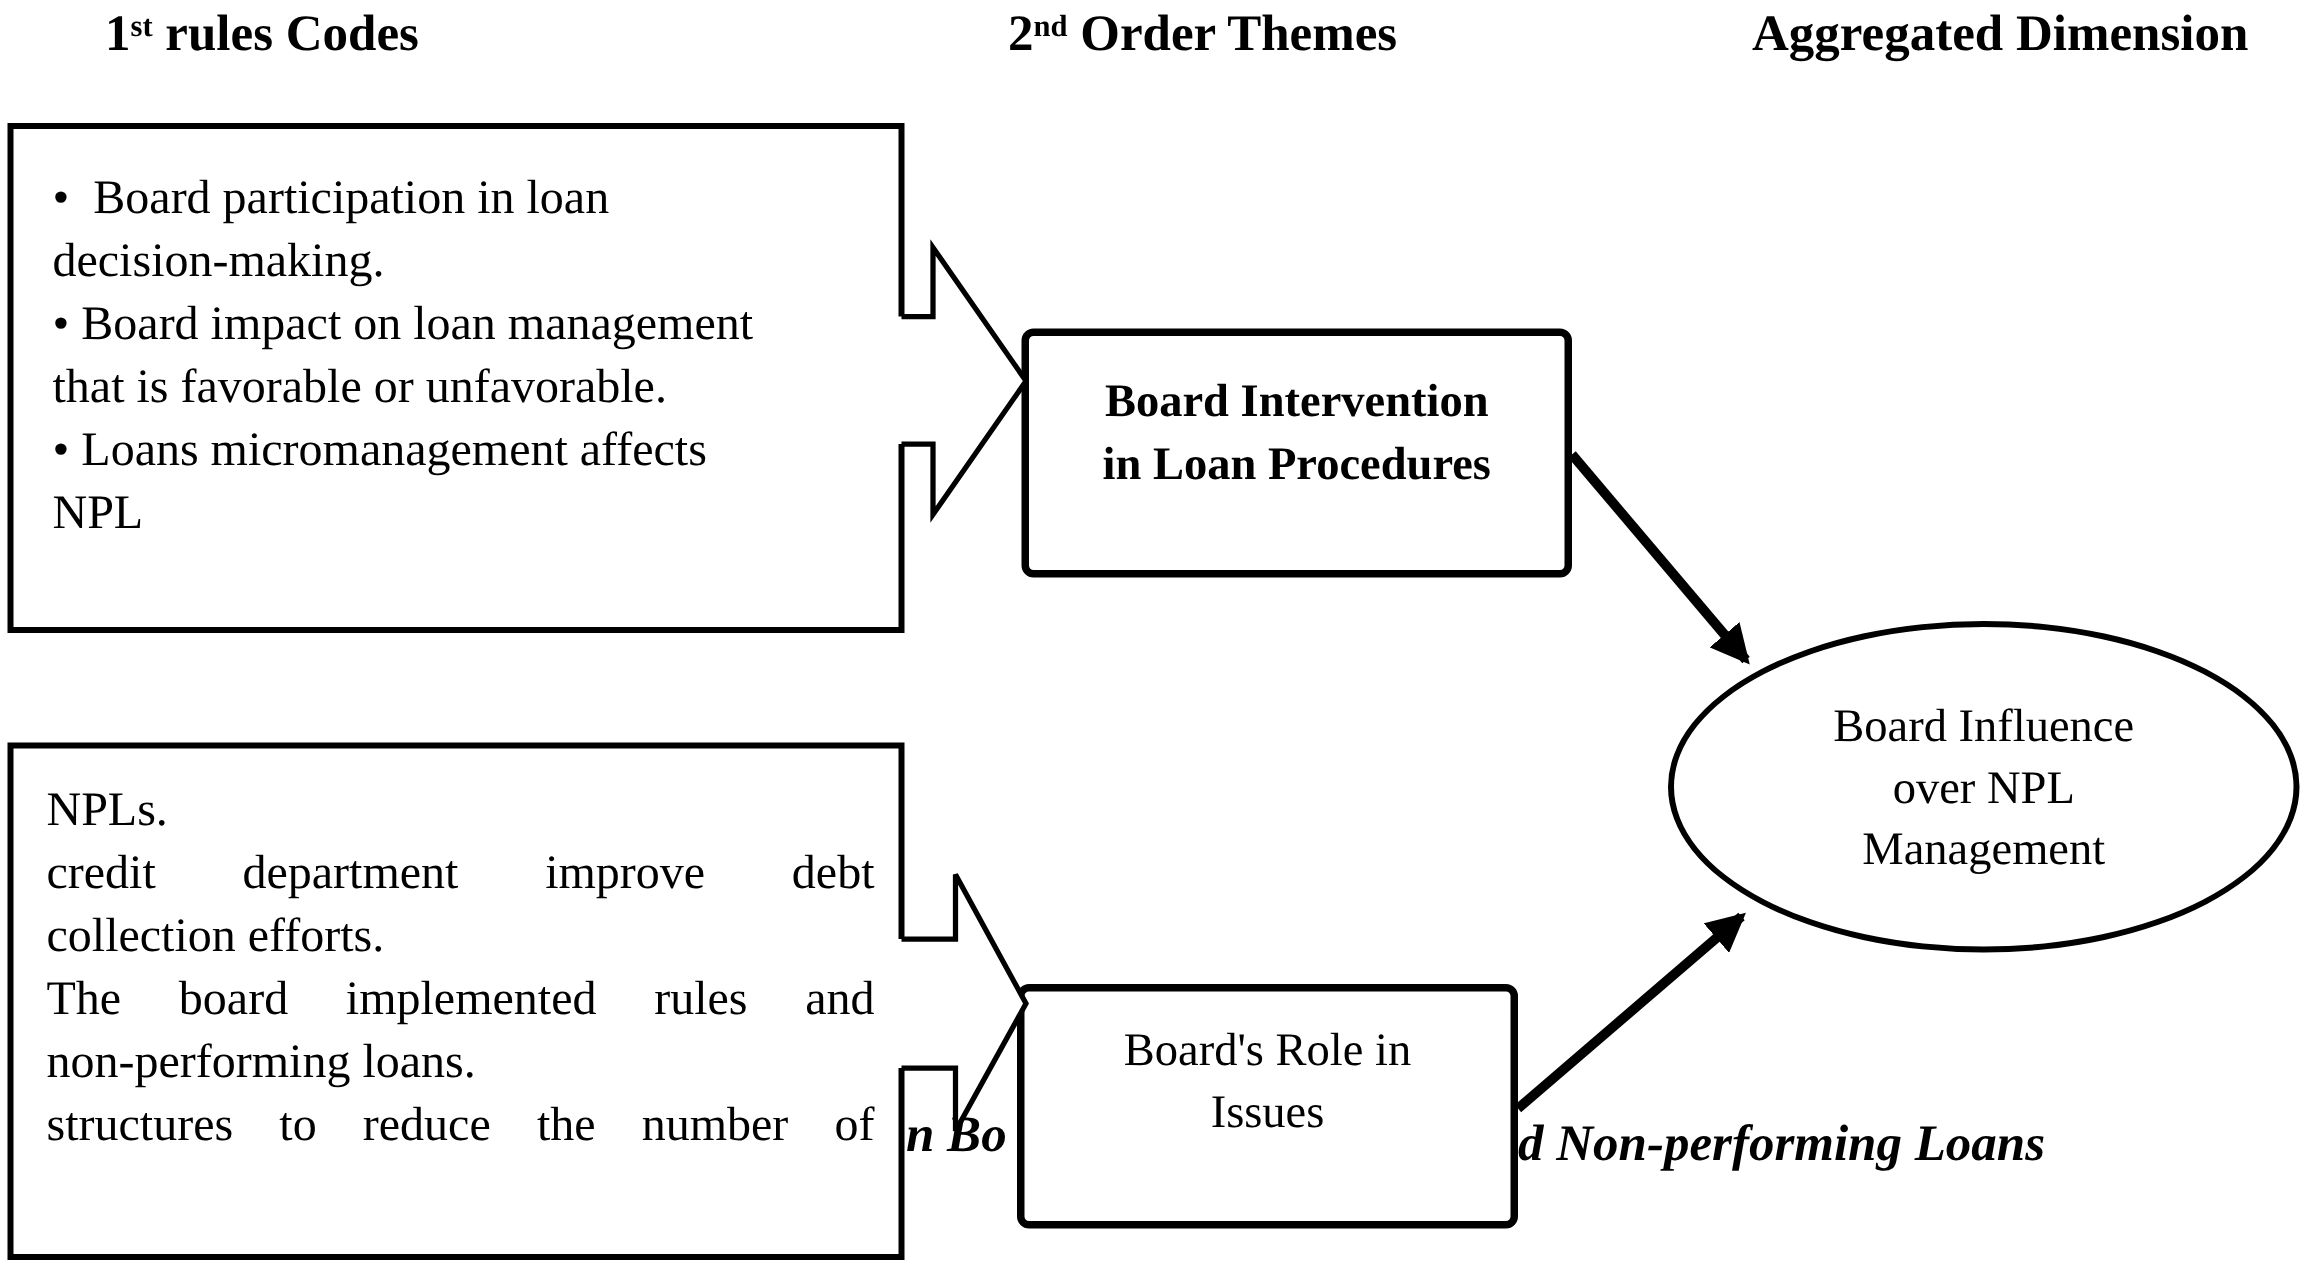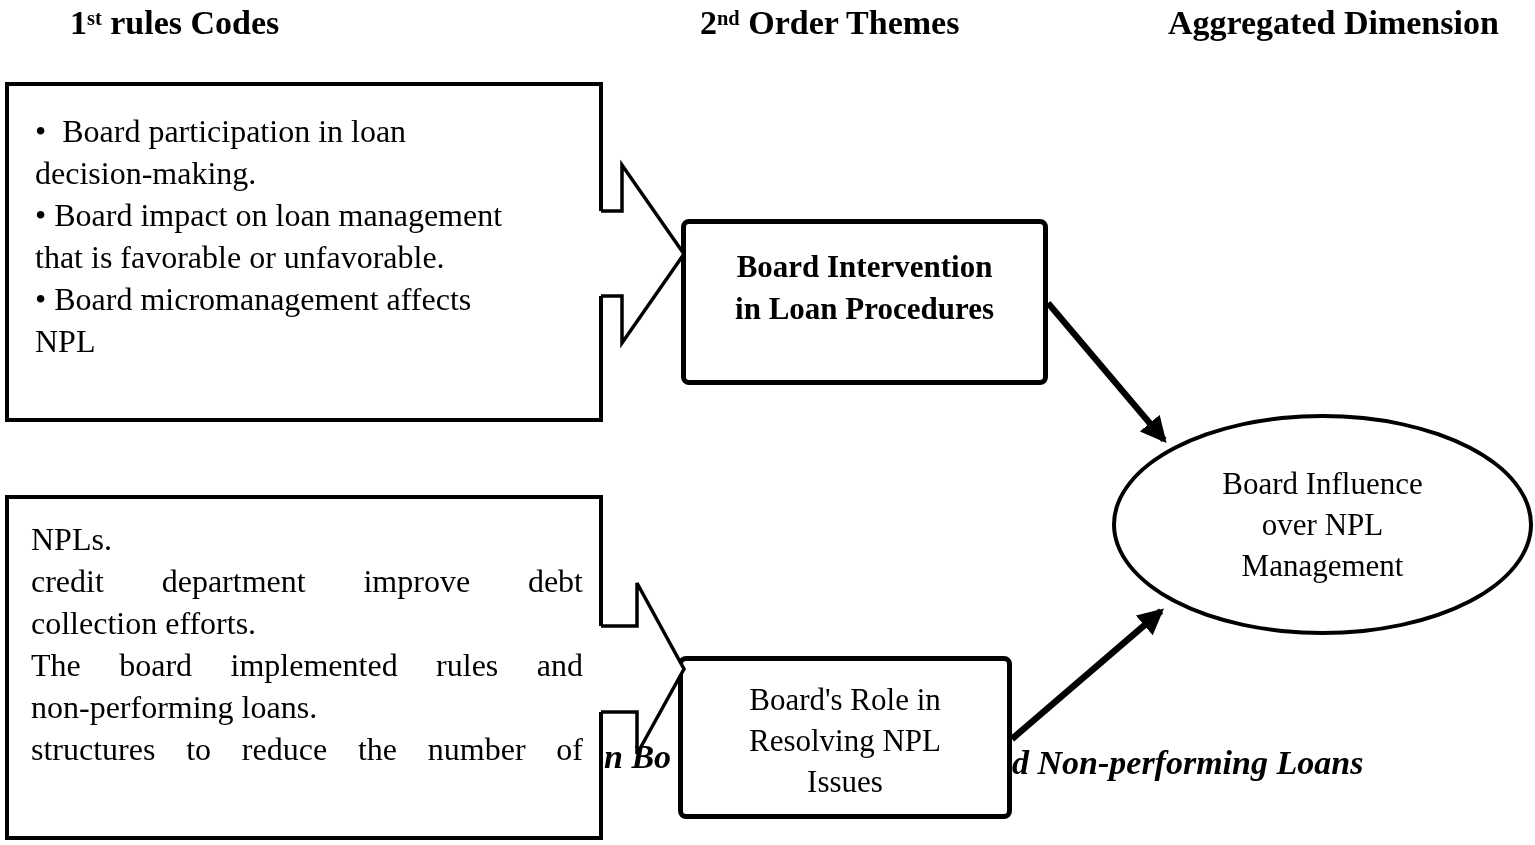--- a/index.html
+++ b/index.html
@@ -98,53 +98,52 @@
     pointer-events: none;
   }
 </style>
 </head>
 <body>
 
 <div class="stage">
 
   <div class="hdr" style="left:70px; top:4px;"><span>1</span><sup>st</sup><span> rules Codes</span></div>
 
-  <div class="hdr" style="left:700px; top:4px;"><span>2</span><sup>nd</sup><span> Order Themes</span></div>
+  <div class="hdr" style="left:672px; top:4px;"><span>2</span><sup>nd</sup><span> Order Themes</span></div>
 
   <div class="hdr" style="left:1168px; top:4px;">Aggregated Dimension</div>
 
   <div class="caption-frag" id="caption-left">n Bo</div>
   <div class="caption-frag" id="caption-right">d Non-performing Loans</div>
 
   <div class="codebox" id="box1">
       <div class="line">•  Board participation in loan</div>
       <div class="line">decision-making.</div>
       <div class="line">• Board impact on loan management</div>
       <div class="line">that is favorable or unfavorable.</div>
-      <div class="line">• Board micromanagement affects</div>
+      <div class="line">• Loans micromanagement affects</div>
       <div class="line">NPL</div>
     </div>
 
   <div class="codebox" id="box2">
       <div class="line">NPLs.</div>
       <div class="line justify">credit department improve debt</div>
       <div class="line">collection efforts.</div>
       <div class="line justify">The board implemented rules and</div>
       <div class="line">non-performing loans.</div>
       <div class="line justify">structures to reduce the number of</div>
     </div>
 
   <div class="themebox" id="theme1">
       <div class="tline">Board Intervention</div>
       <div class="tline">in Loan Procedures</div>
     </div>
 
   <div class="themebox" id="theme2">
       <div class="tline">Board's Role in</div>
-      <div class="tline">Resolving NPL</div>
       <div class="tline">Issues</div>
     </div>
 
   <div class="ellipse">
       <div class="eline">Board Influence</div>
       <div class="eline">over NPL</div>
       <div class="eline">Management</div>
     </div>
 
   <svg class="overlay" width="1535" height="845" viewBox="0 0 1535 845">

